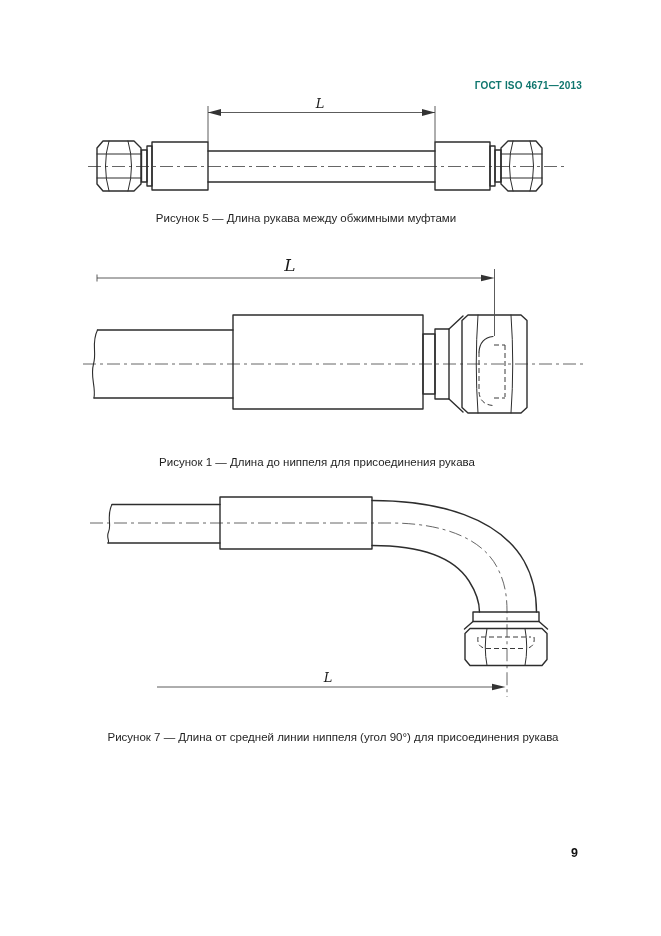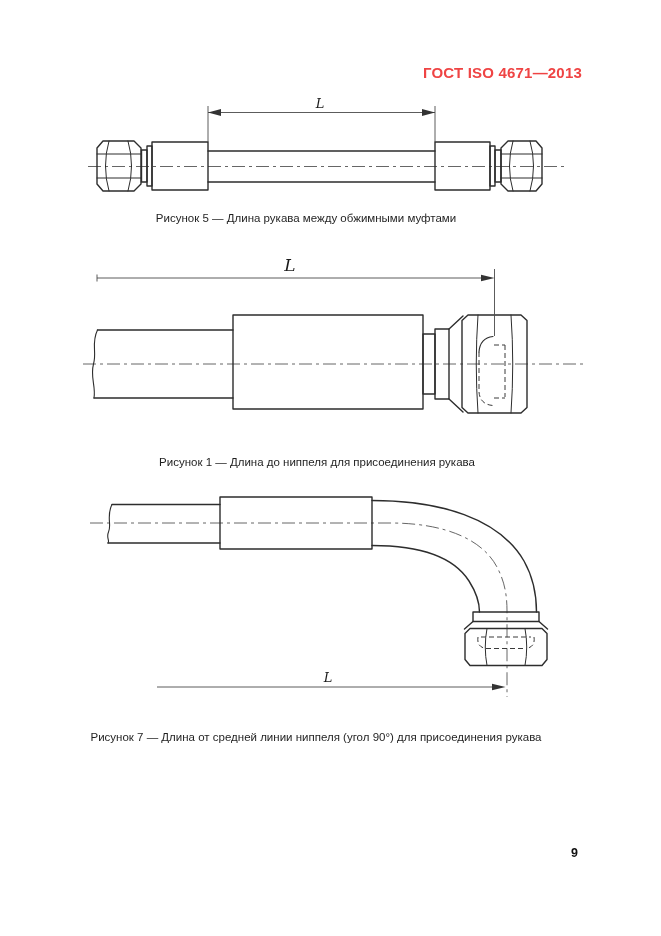--- a/index.html
+++ b/index.html
@@ -1,34 +1,34 @@
 <!DOCTYPE html>
 <html><head>
 <meta charset="utf-8">
 <style>
   html,body{margin:0;padding:0;}
   body{
     width:661px;height:936px;background:#ffffff;position:relative;overflow:hidden;
     font-family:"Liberation Sans",sans-serif;color:#1a1a1a;
   }
   .doc-code{
-    position:absolute;top:64px;right:79px;
-    font-size:15px;font-weight:bold;letter-spacing:.2px;color:#ef4444;
+    position:absolute;top:80px;right:79px;
+    font-size:10px;font-weight:bold;letter-spacing:.2px;color:#0f766e;
   }
   .fig-svg{position:absolute;left:0;display:block;}
   #fig5-svg{top:90px;width:661px;height:118px;}
   #fig6-svg{top:245px;width:661px;height:200px;}
   #fig7-svg{top:480px;width:661px;height:220px;}
   .caption{
     position:absolute;left:0;text-align:center;
     font-size:11.5px;color:#1f1f1f;white-space:nowrap;
   }
   #cap5{top:212px;width:612px;}
   #cap6{top:456px;width:634px;}
-  #cap7{top:731px;width:632px;}
+  #cap7{top:731px;width:632px;margin-left:17px;}
   .page-num{
     position:absolute;top:846px;right:83px;
     font-size:12.5px;font-weight:bold;color:#111;
   }
   svg .obj{stroke:#2d2d2d;stroke-width:1.4;fill:none;stroke-linejoin:round;stroke-linecap:round;}
   svg .thin{stroke:#4a4a4a;stroke-width:.9;fill:none;}
   svg .cline{stroke:#555;stroke-width:.9;fill:none;stroke-dasharray:13 4 3 4;}
   svg .hidden-l{stroke:#3a3a3a;stroke-width:1;fill:none;stroke-dasharray:5 3;}
   svg .arrow{fill:#333;stroke:none;}
   svg text.dim{font-family:"DejaVu Serif","Liberation Serif",serif;font-style:italic;fill:#1a1a1a;}

